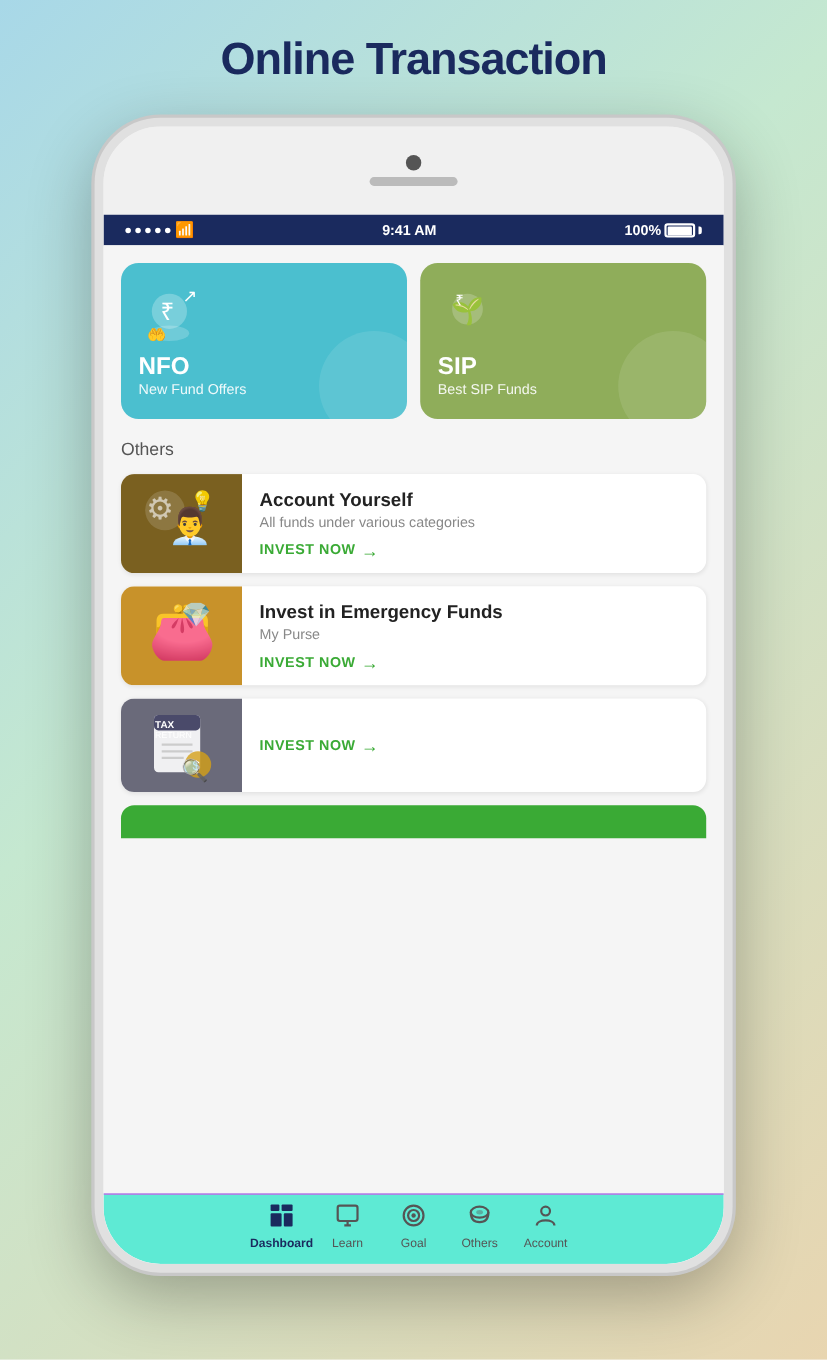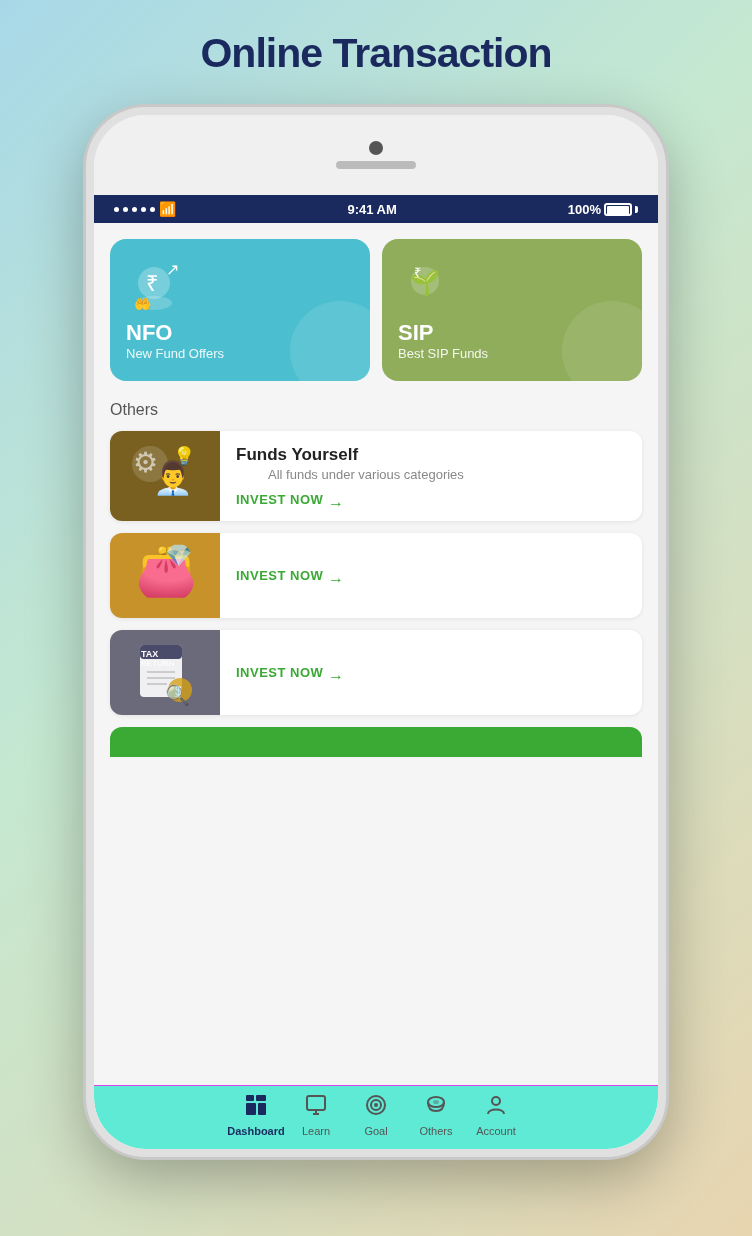--- a/index.html
+++ b/index.html
@@ -226,21 +226,20 @@
     .list-item-title {
       font-size: 17px;
       font-weight: 600;
       color: #222;
       margin-bottom: 2px;
     }
     .list-item-subtitle {
       font-size: 13px;
       color: #888;
       margin-bottom: 10px;
-      margin-left: 32px;
     }
     .invest-btn {
       display: inline-flex;
       align-items: center;
       gap: 2px;
       color: #3aaa35;
       font-size: 13px;
       font-weight: 700;
       letter-spacing: 0.5px;
       cursor: pointer;
@@ -377,38 +376,40 @@
           <svg width="80" height="85" viewBox="0 0 80 85">
 
             <circle cx="25" cy="30" r="18" fill="rgba(255,255,255,0.15)"></circle>
             <text x="8" y="38" font-size="28" fill="rgba(255,255,255,0.6)">⚙</text>
 
             <text x="28" y="55" font-size="32" fill="white">👨‍💼</text>
             <text x="48" y="28" font-size="18" fill="rgba(255,255,180,0.9)">💡</text>
           </svg>
         </div>
         <div class="list-item-body">
-          <div class="list-item-title">Funds Yourself</div>
+          <div class="list-item-title">Account Yourself</div>
           <div class="list-item-subtitle">All funds under various categories</div>
           <button class="invest-btn">
             <span>INVEST NOW</span>
             <span class="arrow-right"></span>
           </button>
         </div>
       </div>
 
       <div class="list-item">
         <div class="list-item-thumb thumb-emergency">
           <svg width="80" height="85" viewBox="0 0 80 85">
 
             <text x="10" y="55" font-size="50" fill="rgba(255,255,255,0.9)">👛</text>
             <text x="40" y="30" font-size="22" fill="rgba(255,255,255,0.7)">💎</text>
           </svg>
         </div>
         <div class="list-item-body">
+          <div class="list-item-title">Invest in Emergency Funds</div>
+          <div class="list-item-subtitle">My Purse</div>
           <button class="invest-btn">
             <span>INVEST NOW</span>
             <span class="arrow-right"></span>
           </button>
         </div>
       </div>
 
       <div class="list-item">
         <div class="list-item-thumb thumb-tax">
           <svg width="80" height="85" viewBox="0 0 80 85">

